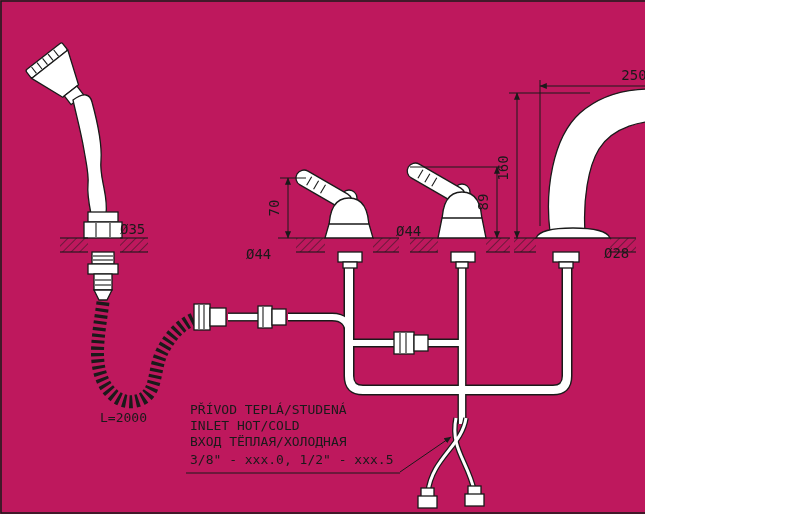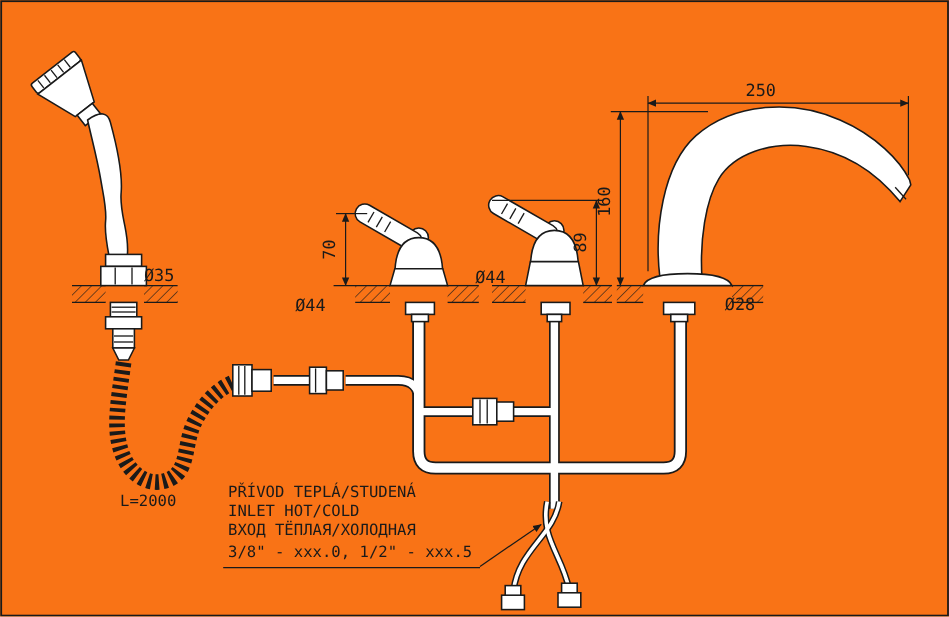--- a/index.html
+++ b/index.html
@@ -1,16 +1,16 @@
 <!DOCTYPE html>
 <html><head>
 <meta charset="utf-8">
 <style>
   html,body{margin:0;padding:0;background:#fff;}
-  .page{width:791px;height:514px;background:#f97316;position:relative;overflow:hidden;}
+  .page{width:645px;height:514px;background:#be185d;position:relative;overflow:hidden;}
   svg{display:block;}
   .sh{fill:#fff;stroke:#1a1a1a;stroke-width:1.3;}
   .ln{fill:none;stroke:#1a1a1a;stroke-width:1.1;}
   .po{fill:none;stroke:#1a1a1a;stroke-width:11;}
   .pi{fill:none;stroke:#fff;stroke-width:8;}
   .po2{fill:none;stroke:#1a1a1a;stroke-width:9;}
   .pi2{fill:none;stroke:#fff;stroke-width:6.2;}
   .hoseln{fill:none;stroke:#1a1a1a;stroke-width:5.5;}
   .hosein{fill:none;stroke:#fff;stroke-width:3;}
   .coil{fill:none;stroke:#1a1a1a;stroke-width:13;stroke-dasharray:3.2 3.2;}

